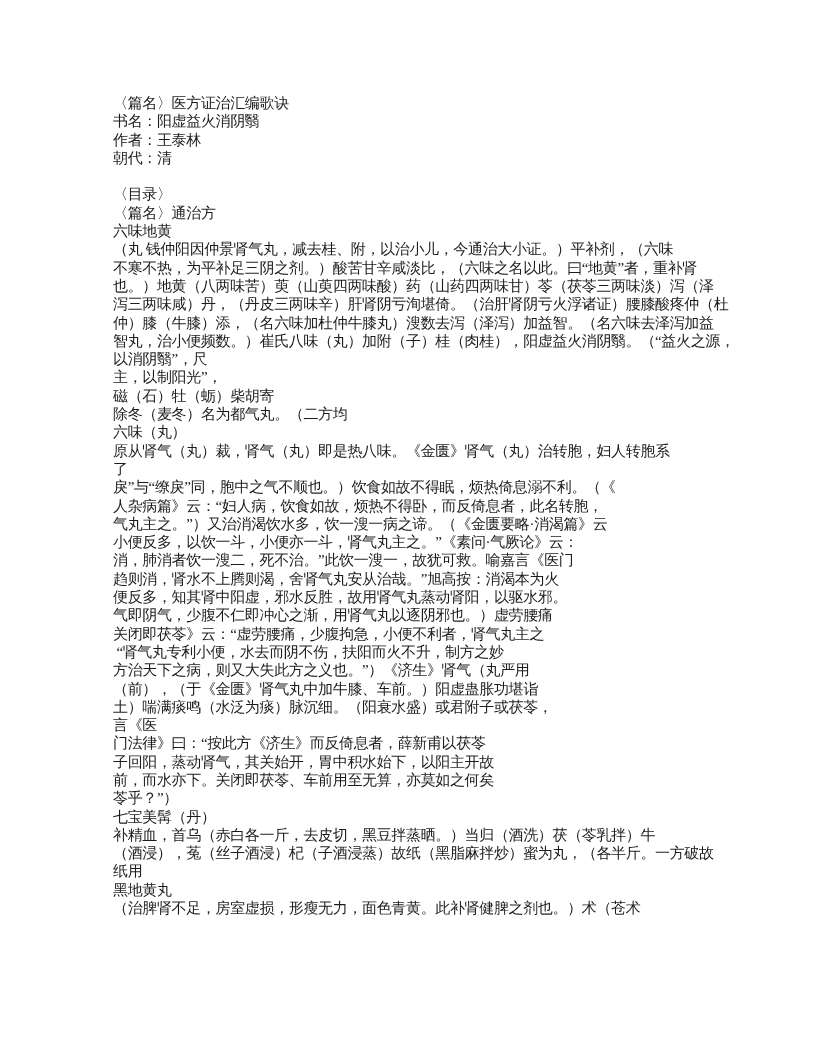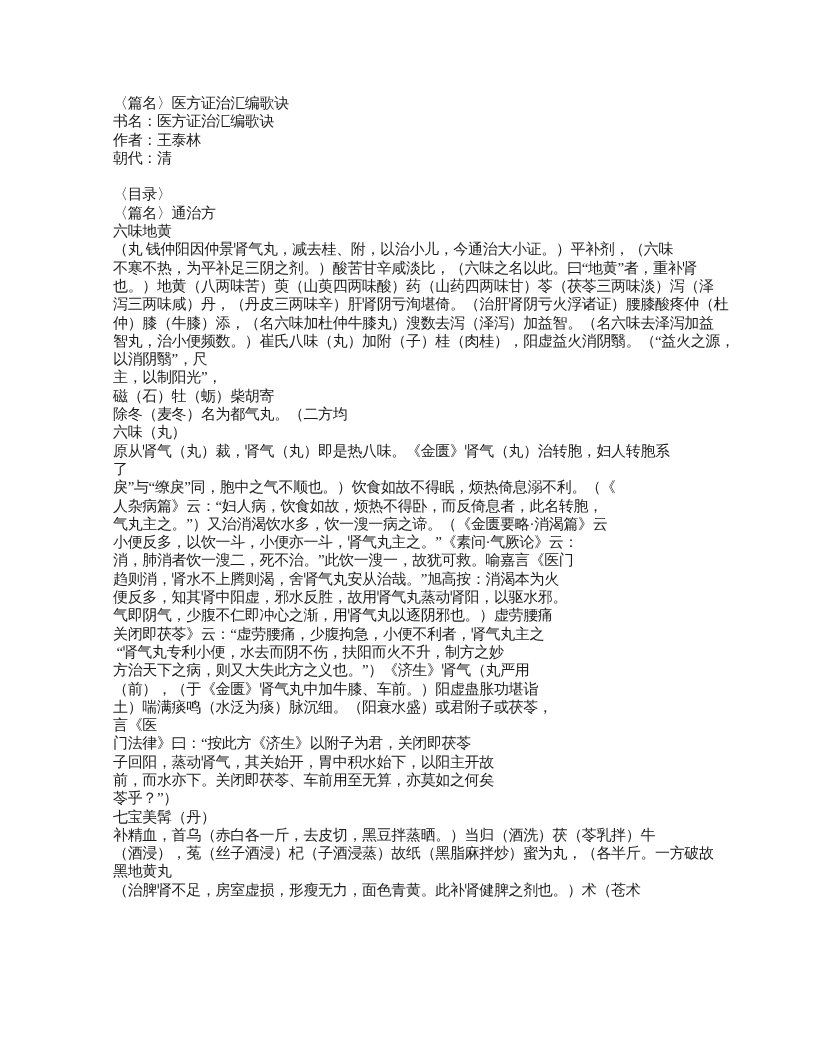--- a/index.html
+++ b/index.html
@@ -29,21 +29,21 @@
     white-space: pre;
     min-height: 18.3px;
   }
 </style>
 </head>
 <body>
 
 <main class="page">
   <section class="textblock" id="textblock">
       <div class="line">〈篇名〉医方证治汇编歌诀</div>
-      <div class="line">书名：医方证治汇编歌诀</div>
+      <div class="line">书名：阳虚益火消阴翳</div>
       <div class="line">作者：王泰林</div>
       <div class="line">朝代：清</div>
       <div class="line"></div>
       <div class="line">〈目录〉</div>
       <div class="line">〈篇名〉通治方</div>
       <div class="line">六味地黄</div>
       <div class="line">（丸 钱仲阳因仲景肾气丸，减去桂、附，以治小儿，今通治大小证。）平补剂，（六味</div>
       <div class="line">不寒不热，为平补足三阴之剂。）酸苦甘辛咸淡比，（六味之名以此。曰“地黄”者，重补肾</div>
       <div class="line">也。）地黄（八两味苦）萸（山萸四两味酸）药（山药四两味甘）苓（茯苓三两味淡）泻（泽</div>
       <div class="line">泻三两味咸）丹，（丹皮三两味辛）肝肾阴亏洵堪倚。（治肝肾阴亏火浮诸证）腰膝酸疼仲（杜</div>
@@ -63,23 +63,24 @@
       <div class="line">消，肺消者饮一溲二，死不治。”此饮一溲一，故犹可救。喻嘉言《医门</div>
       <div class="line">趋则消，肾水不上腾则渴，舍肾气丸安从治哉。”旭高按：消渴本为火</div>
       <div class="line">便反多，知其肾中阳虚，邪水反胜，故用肾气丸蒸动肾阳，以驱水邪。</div>
       <div class="line">气即阴气，少腹不仁即冲心之渐，用肾气丸以逐阴邪也。）虚劳腰痛</div>
       <div class="line">关闭即茯苓》云：“虚劳腰痛，少腹拘急，小便不利者，肾气丸主之</div>
       <div class="line"> “肾气丸专利小便，水去而阴不伤，扶阳而火不升，制方之妙</div>
       <div class="line">方治天下之病，则又大失此方之义也。”）《济生》肾气（丸严用</div>
       <div class="line">（前），（于《金匮》肾气丸中加牛膝、车前。）阳虚蛊胀功堪诣</div>
       <div class="line">土）喘满痰鸣（水泛为痰）脉沉细。（阳衰水盛）或君附子或茯苓，</div>
       <div class="line">言《医</div>
-      <div class="line">门法律》曰：“按此方《济生》以附子为君，关闭即茯苓</div>
+      <div class="line">门法律》曰：“按此方《济生》而反倚息者，薛新甫以茯苓</div>
       <div class="line">子回阳，蒸动肾气，其关始开，胃中积水始下，以阳主开故</div>
       <div class="line">前，而水亦下。关闭即茯苓、车前用至无算，亦莫如之何矣</div>
       <div class="line">苓乎？”）</div>
       <div class="line">七宝美髯（丹）</div>
       <div class="line">补精血，首乌（赤白各一斤，去皮切，黑豆拌蒸晒。）当归（酒洗）茯（苓乳拌）牛</div>
       <div class="line">（酒浸），菟（丝子酒浸）杞（子酒浸蒸）故纸（黑脂麻拌炒）蜜为丸，（各半斤。一方破故</div>
+      <div class="line">纸用</div>
       <div class="line">黑地黄丸</div>
       <div class="line">（治脾肾不足，房室虚损，形瘦无力，面色青黄。此补肾健脾之剂也。）术（苍术</div>
     </section>
 </main>
 
 </body></html>

